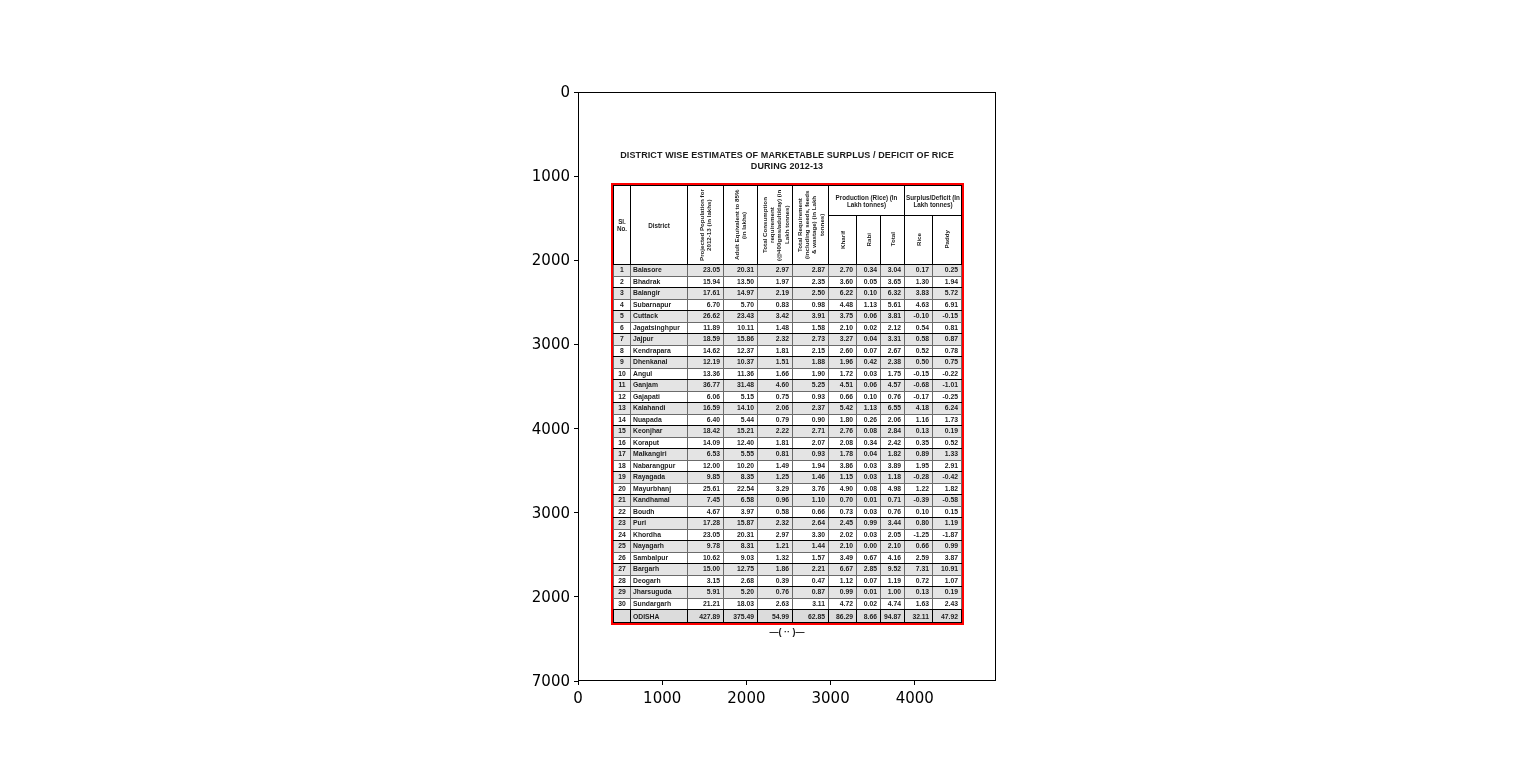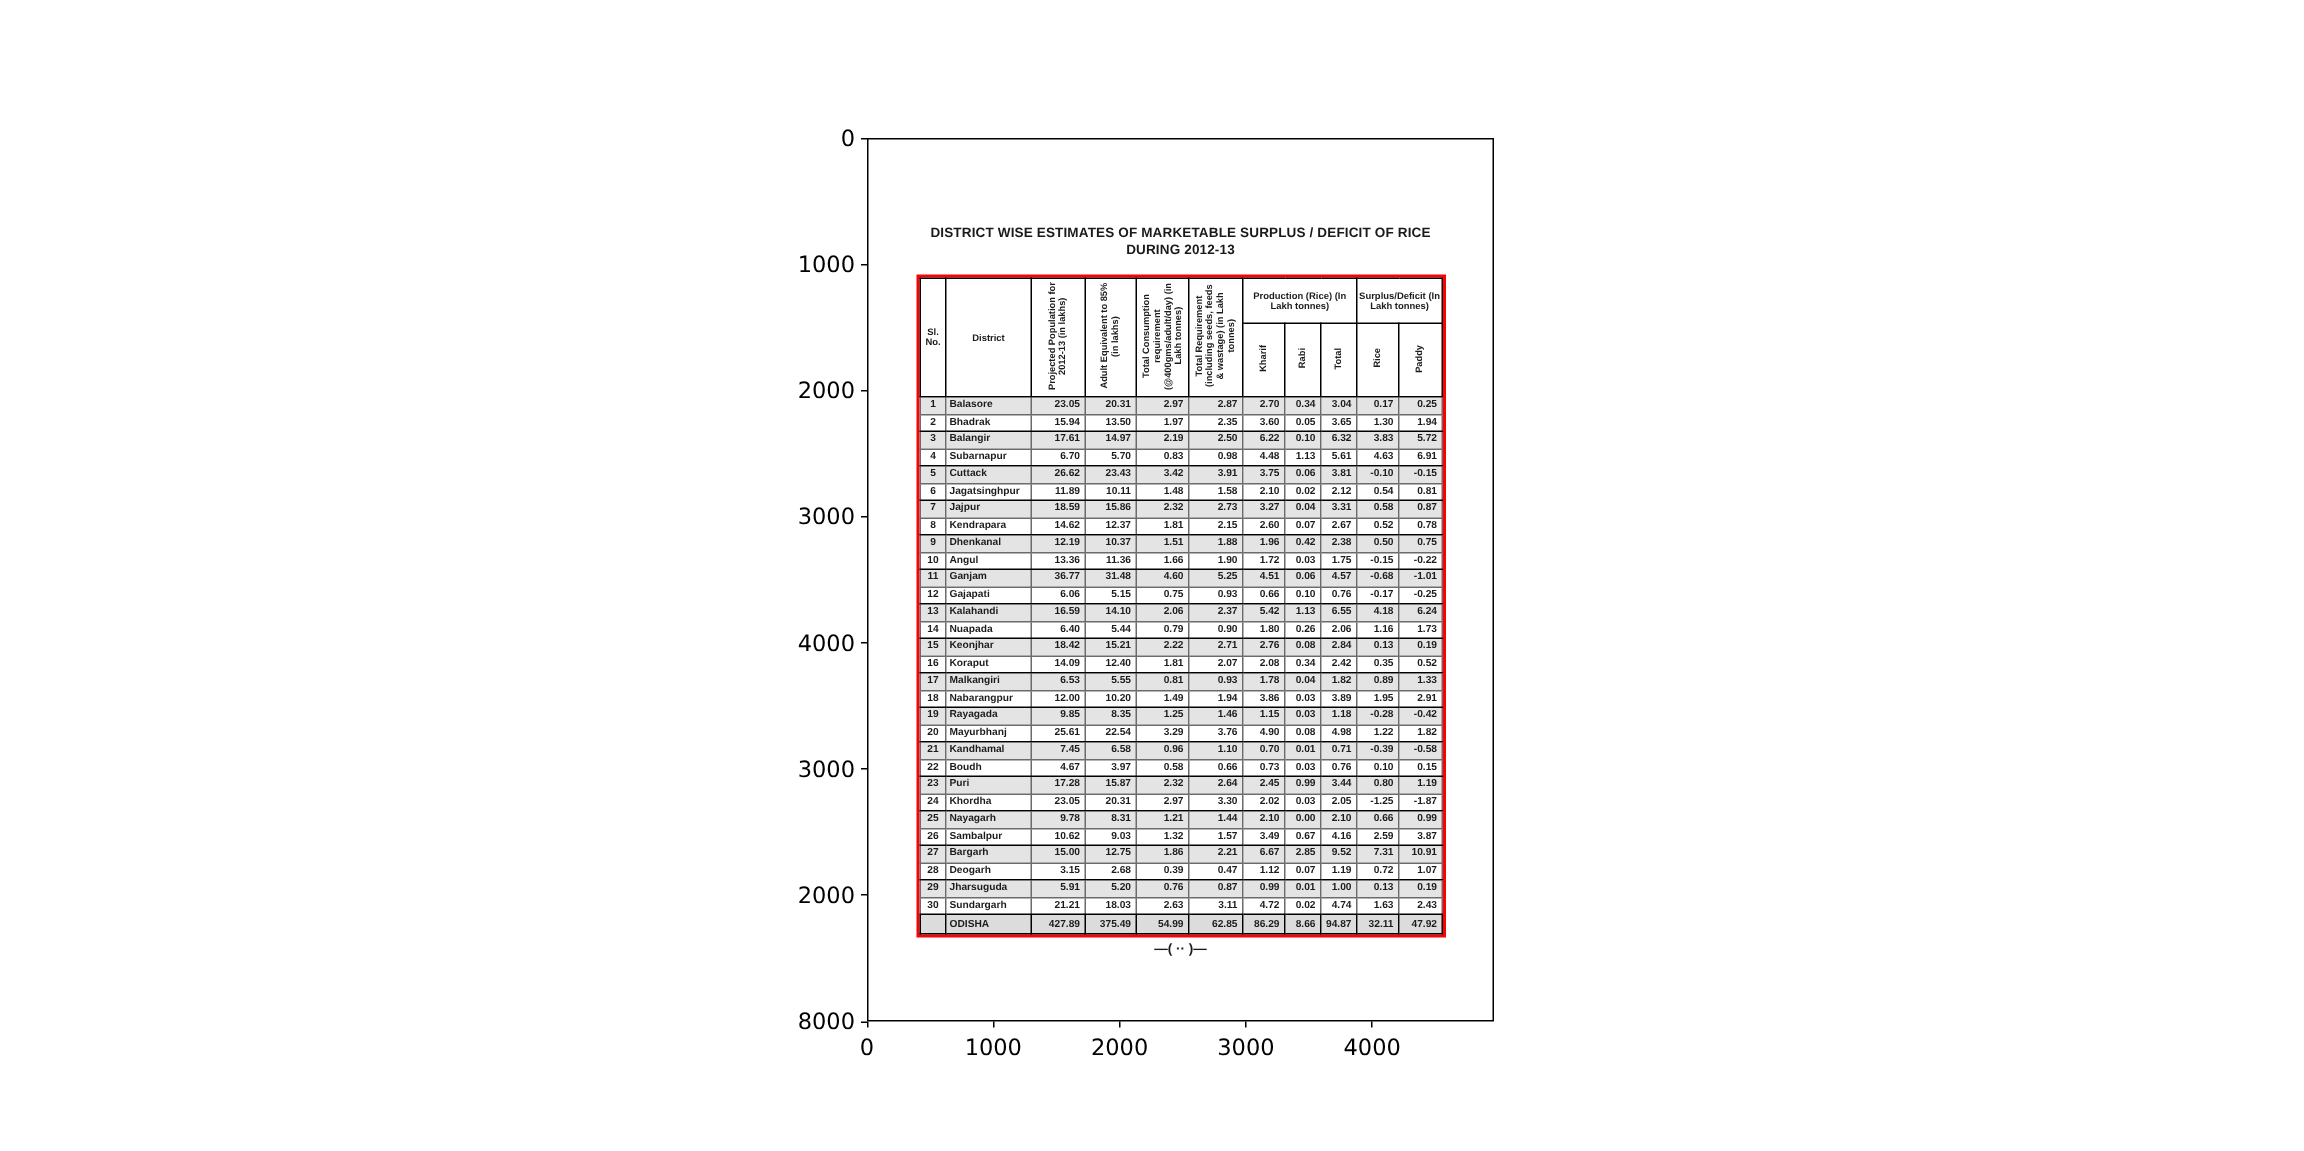--- a/index.html
+++ b/index.html
@@ -534,21 +534,21 @@
     <div class="tick-label-y" style="left: 516px; top: 251.286px;">2000</div>
     <div class="tick-mark" style="left: 574px; top: 259.786px; width: 4px; height: 1px;"></div>
     <div class="tick-label-y" style="left: 516px; top: 335.429px;">3000</div>
     <div class="tick-mark" style="left: 574px; top: 343.929px; width: 4px; height: 1px;"></div>
     <div class="tick-label-y" style="left: 516px; top: 419.571px;">4000</div>
     <div class="tick-mark" style="left: 574px; top: 428.071px; width: 4px; height: 1px;"></div>
     <div class="tick-label-y" style="left: 516px; top: 503.714px;">3000</div>
     <div class="tick-mark" style="left: 574px; top: 512.214px; width: 4px; height: 1px;"></div>
     <div class="tick-label-y" style="left: 516px; top: 587.857px;">2000</div>
     <div class="tick-mark" style="left: 574px; top: 596.357px; width: 4px; height: 1px;"></div>
-    <div class="tick-label-y" style="left: 516px; top: 672px;">8000</div>
+    <div class="tick-label-y" style="left: 516px; top: 672px;">7000</div>
     <div class="tick-mark" style="left: 574px; top: 680.5px; width: 4px; height: 1px;"></div>
     <div class="tick-label-x" style="left: 543px; top: 689px;">0</div>
     <div class="tick-mark" style="left: 577.5px; top: 681px; width: 1px; height: 4px;"></div>
     <div class="tick-label-x" style="left: 627.2px; top: 689px;">1000</div>
     <div class="tick-mark" style="left: 661.7px; top: 681px; width: 1px; height: 4px;"></div>
     <div class="tick-label-x" style="left: 711.4px; top: 689px;">2000</div>
     <div class="tick-mark" style="left: 745.9px; top: 681px; width: 1px; height: 4px;"></div>
     <div class="tick-label-x" style="left: 795.6px; top: 689px;">3000</div>
     <div class="tick-mark" style="left: 830.1px; top: 681px; width: 1px; height: 4px;"></div>
     <div class="tick-label-x" style="left: 879.8px; top: 689px;">4000</div>

